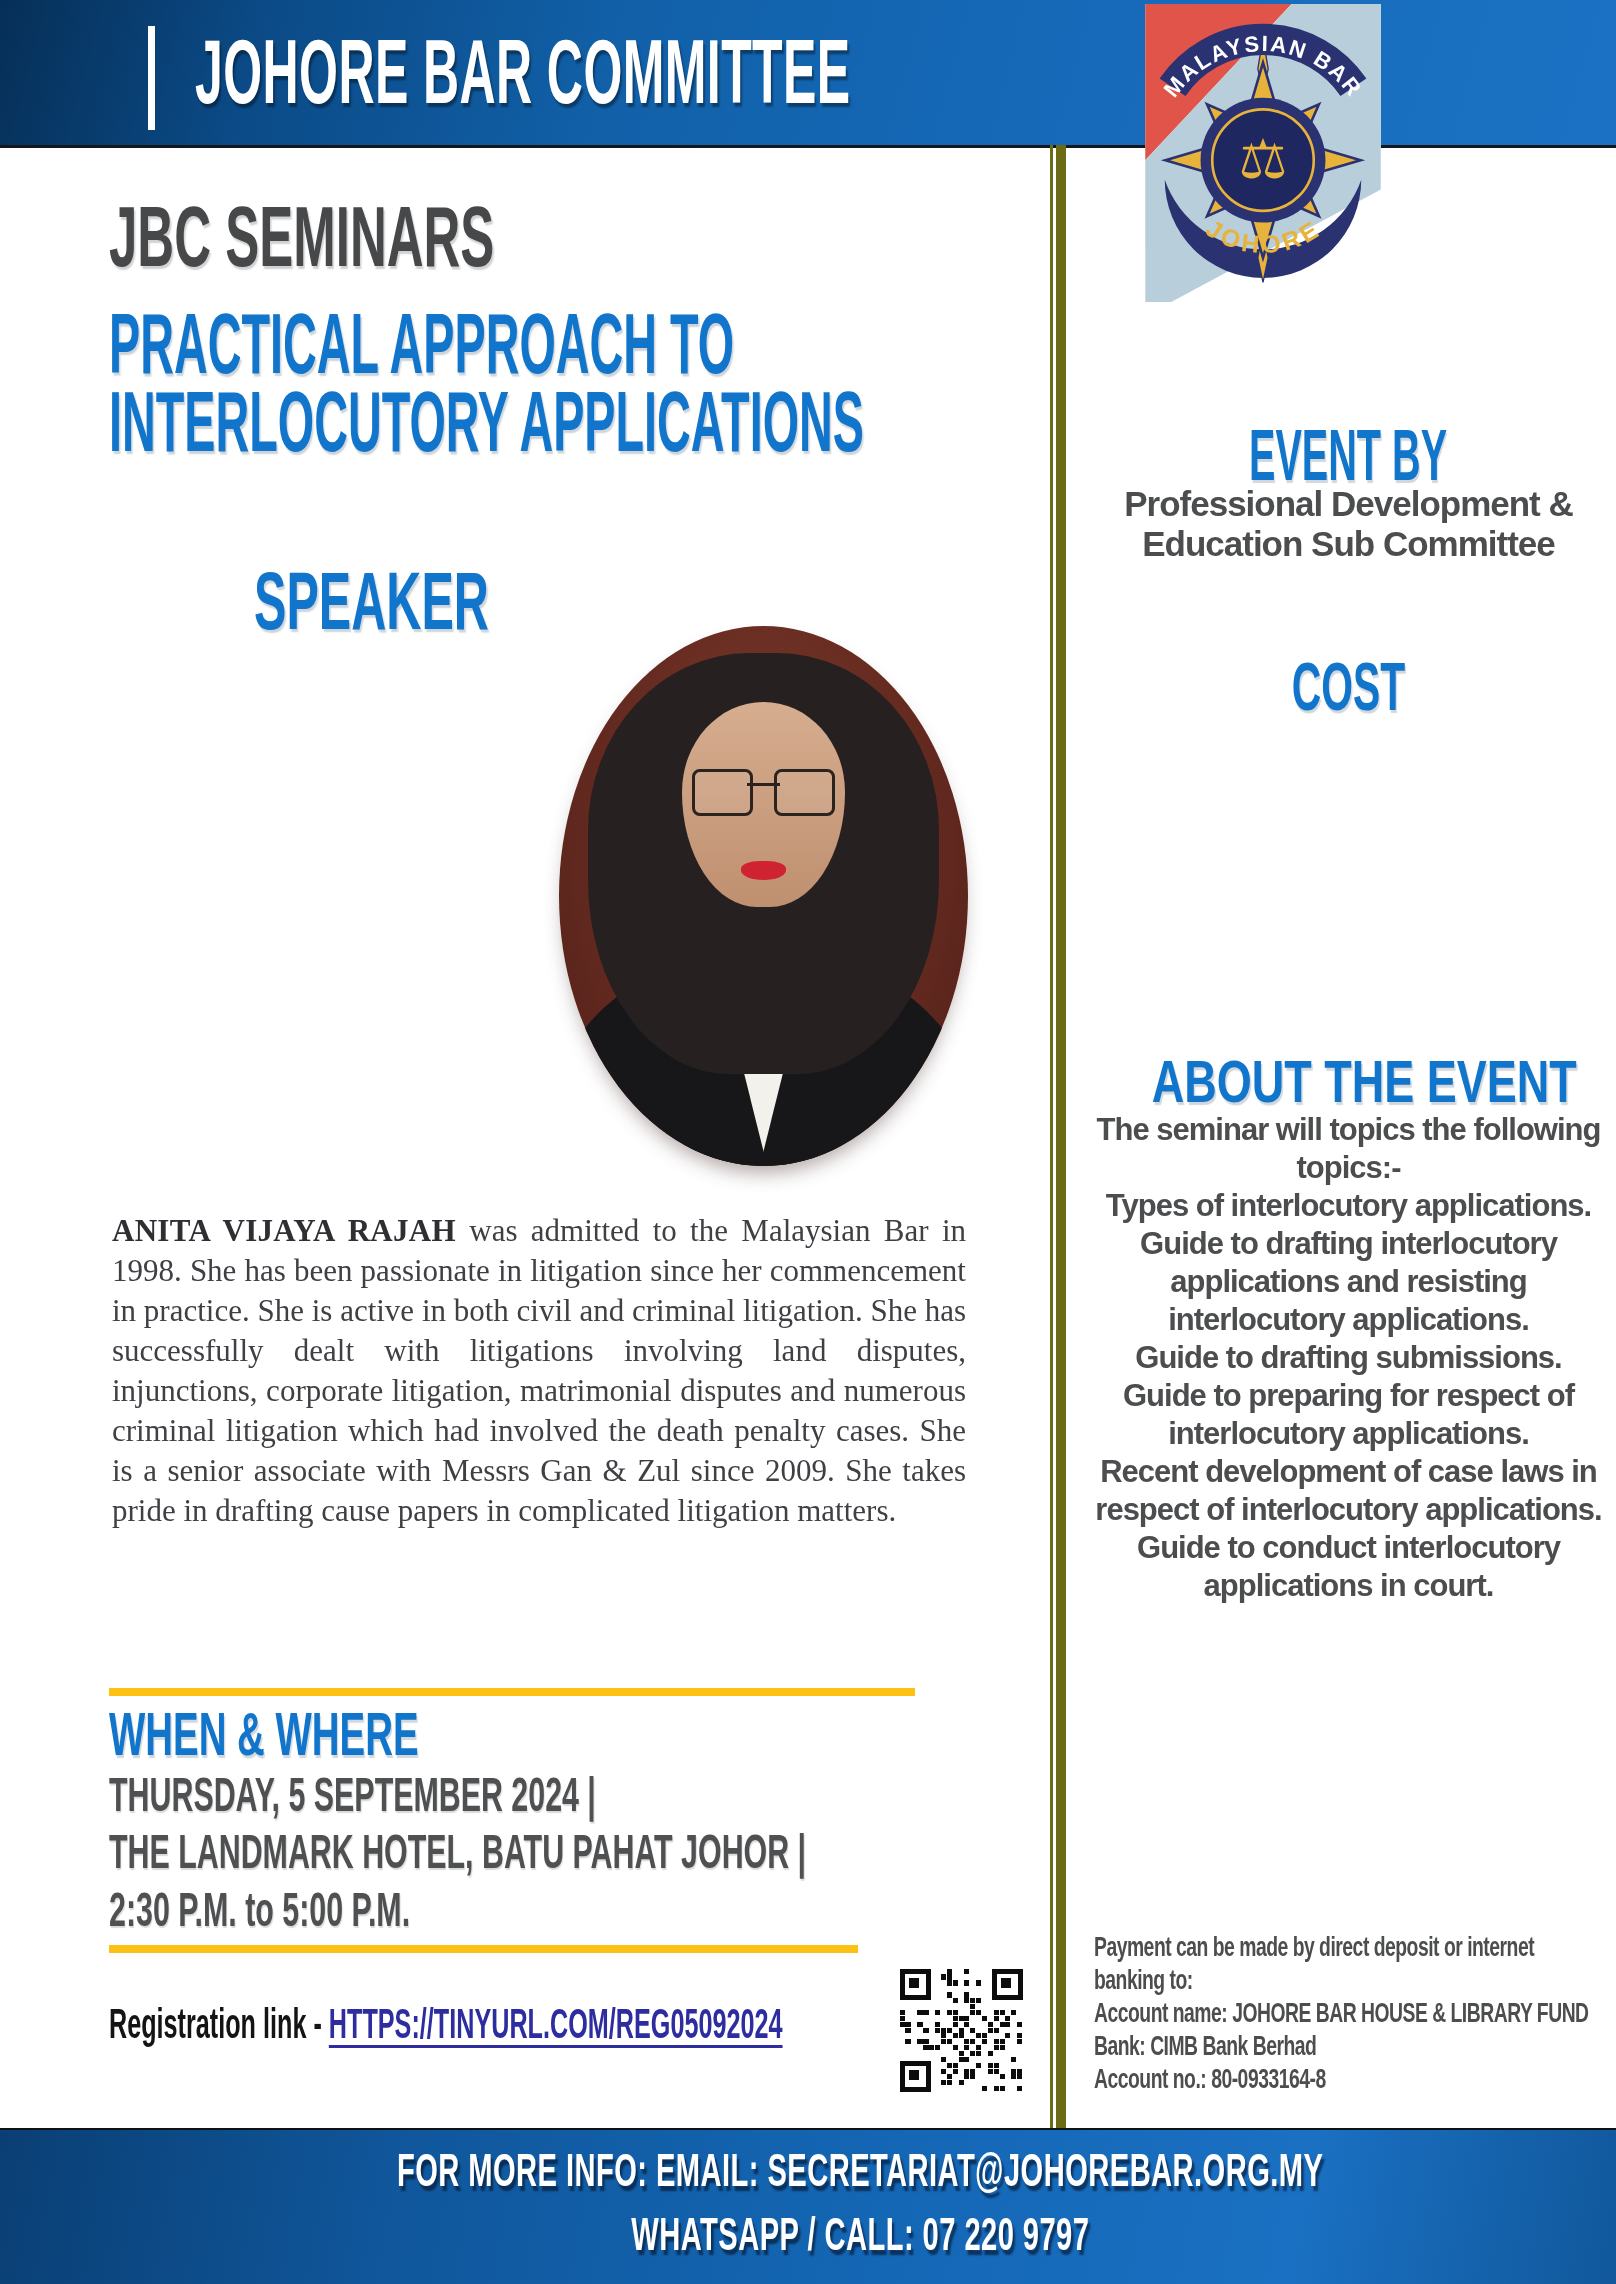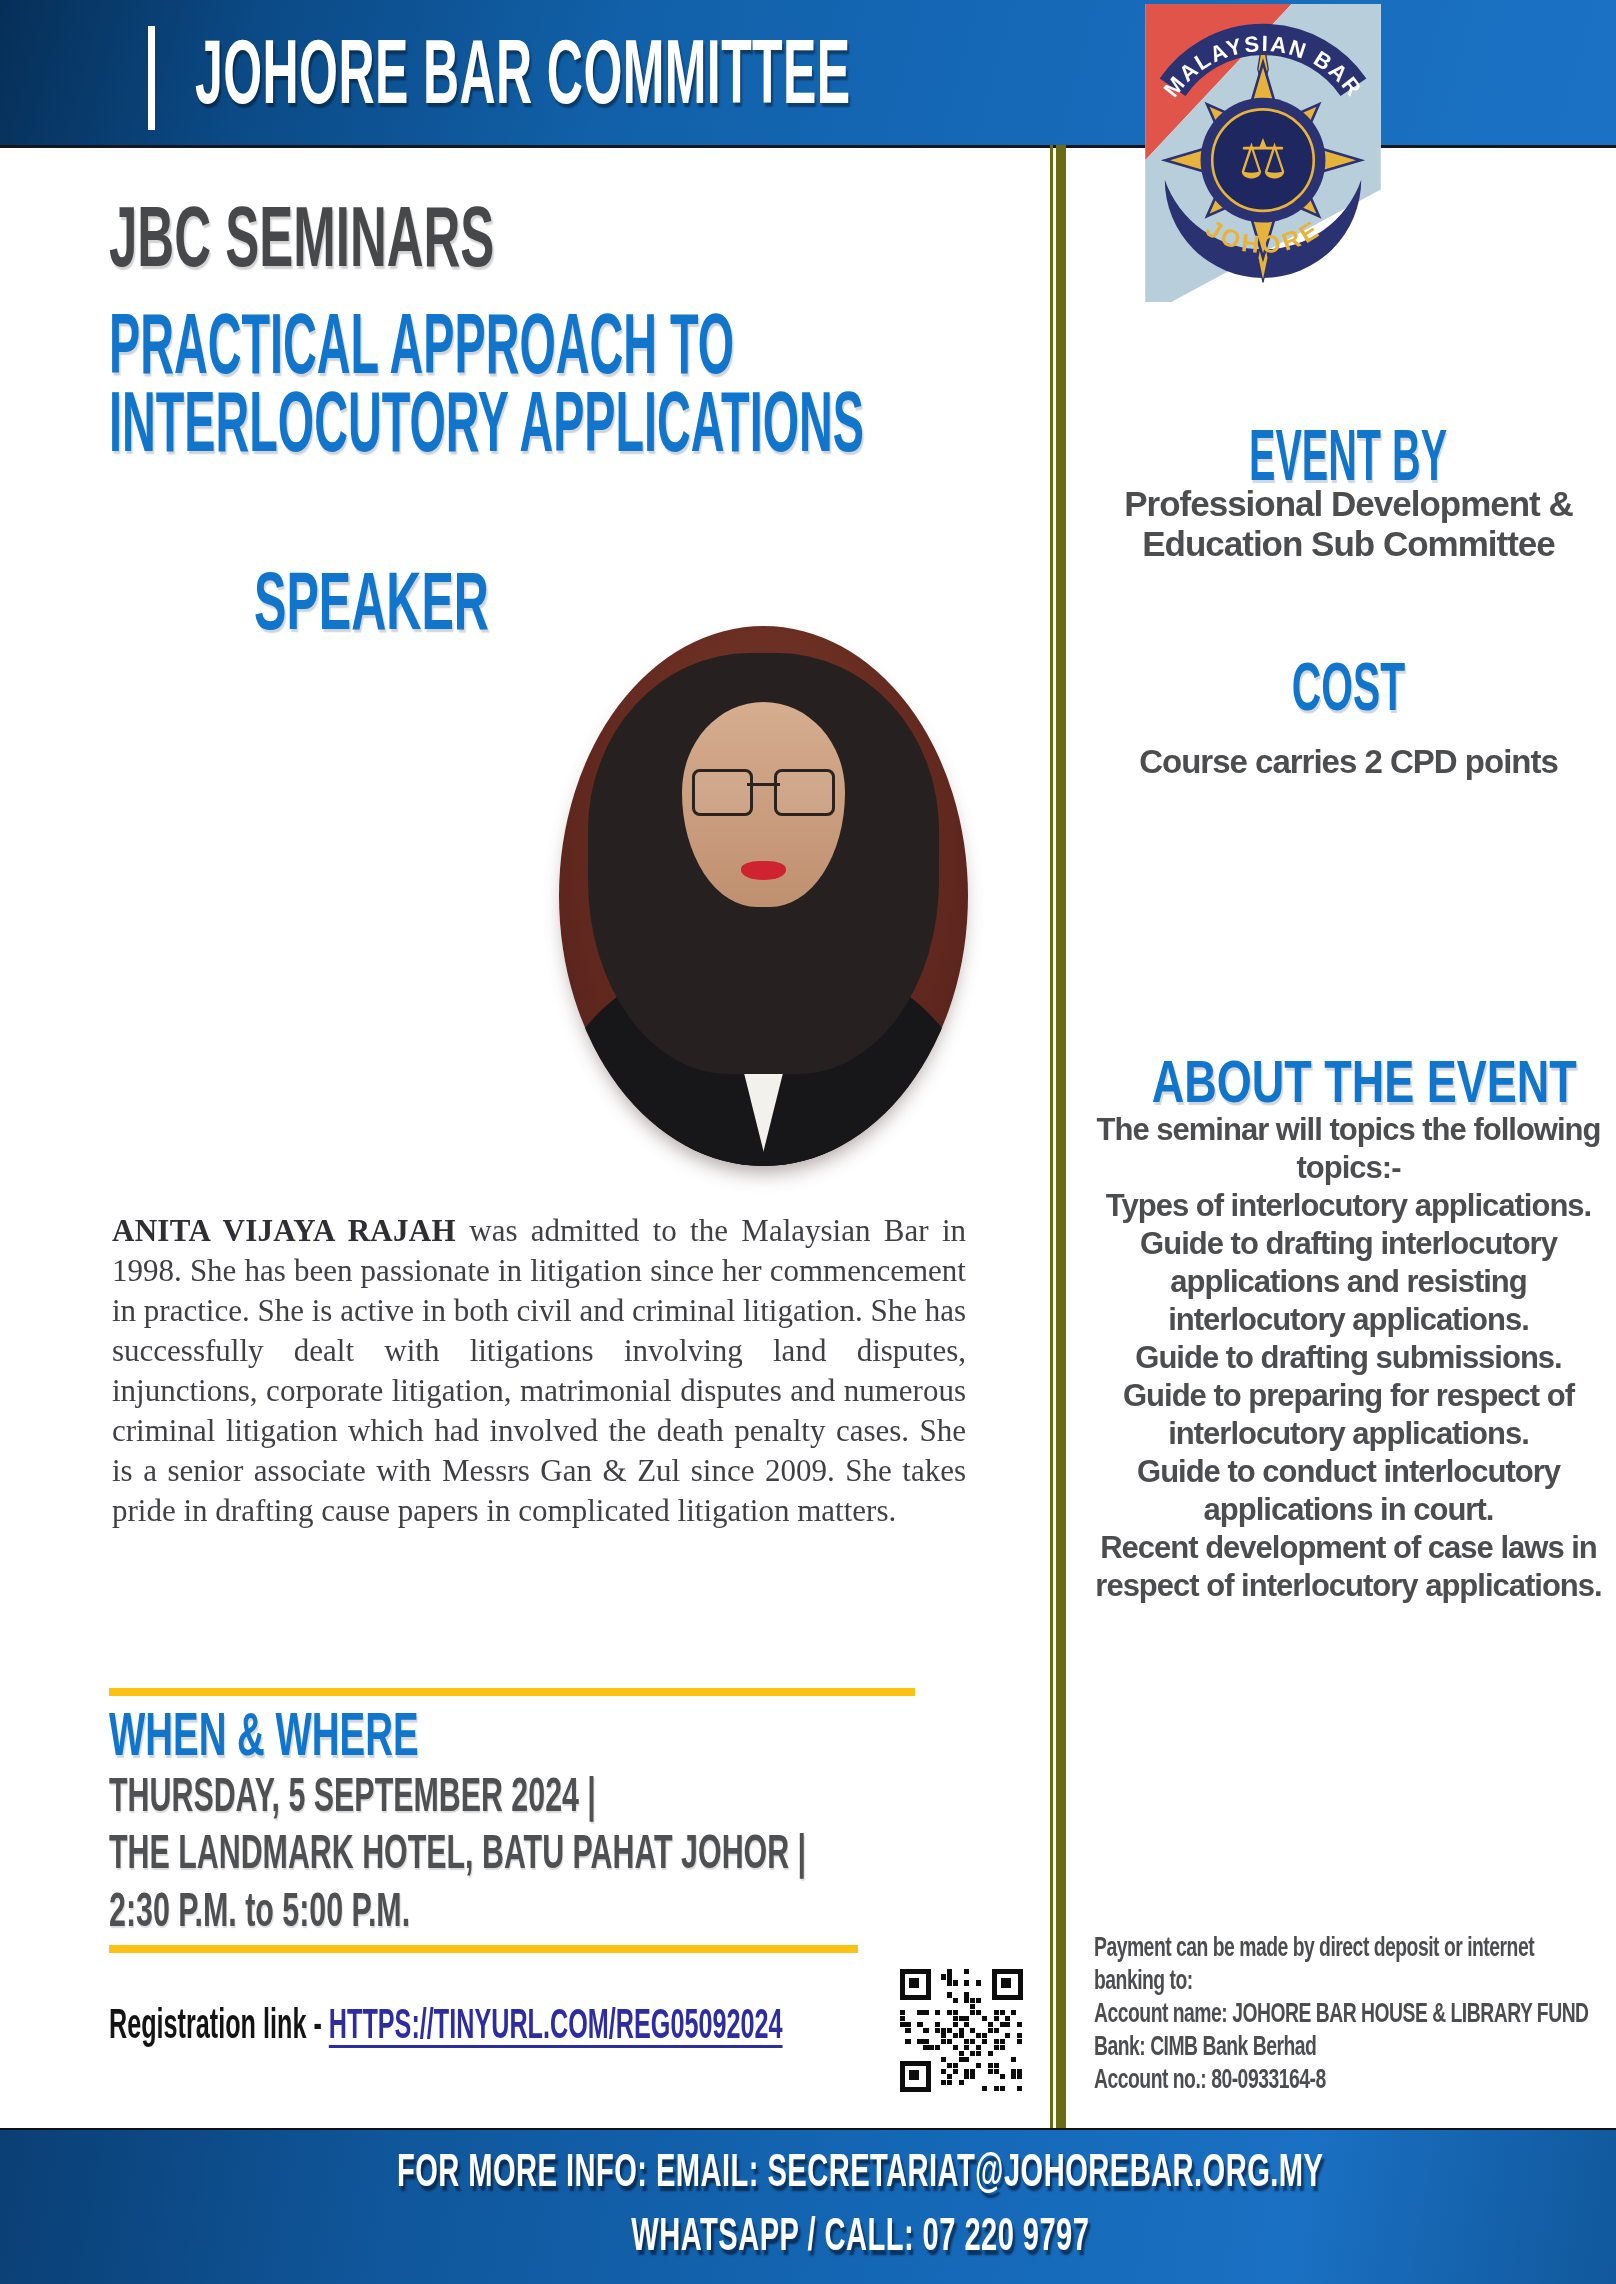--- a/index.html
+++ b/index.html
@@ -314,34 +314,33 @@
   <span class="rc-head">EVENT BY</span>
 </div>
 <div class="abs rcol-center rc-gray eventby-body">
   <div>Professional Development &amp; Education Sub Committee</div>
 </div>
 
 <div class="abs rcol-center cost-head">
   <span class="rc-head rc-head2">COST</span>
 </div>
 <div class="abs rcol-center rc-gray cost-body">
-  <div>Course carries 2 CPD points</div>
 </div>
 
 <div class="abs rcol-center about-head">
   <span class="rc-head rc-head3">ABOUT THE EVENT</span>
 </div>
 <div class="abs rcol-center rc-gray topics">
   <div>The seminar will topics the following topics:-</div>
   <div>Types of interlocutory applications.</div>
   <div>Guide to drafting interlocutory applications and resisting interlocutory applications.</div>
   <div>Guide to drafting submissions.</div>
   <div>Guide to preparing for respect of interlocutory applications.</div>
+  <div>Recent development of case laws in respect of interlocutory applications.</div>
   <div>Guide to conduct interlocutory applications in court.</div>
-  <div>Recent development of case laws in respect of interlocutory applications.</div>
 </div>
 
 <div class="abs payment">
   <div>Payment can be made by direct deposit or internet banking to:</div>
   <div>Account name: JOHORE BAR HOUSE &amp; LIBRARY FUND</div>
   <div>Bank: CIMB Bank Berhad</div>
   <div>Account no.: 80-0933164-8</div>
 </div>
 
 <div class="abs footer-band"></div>

